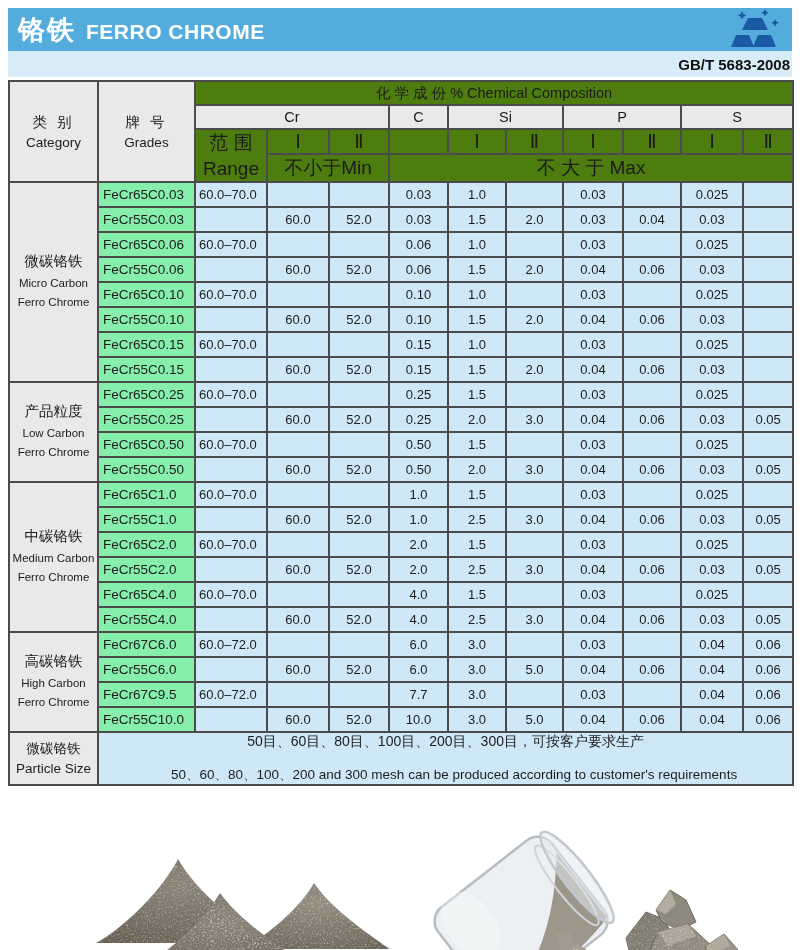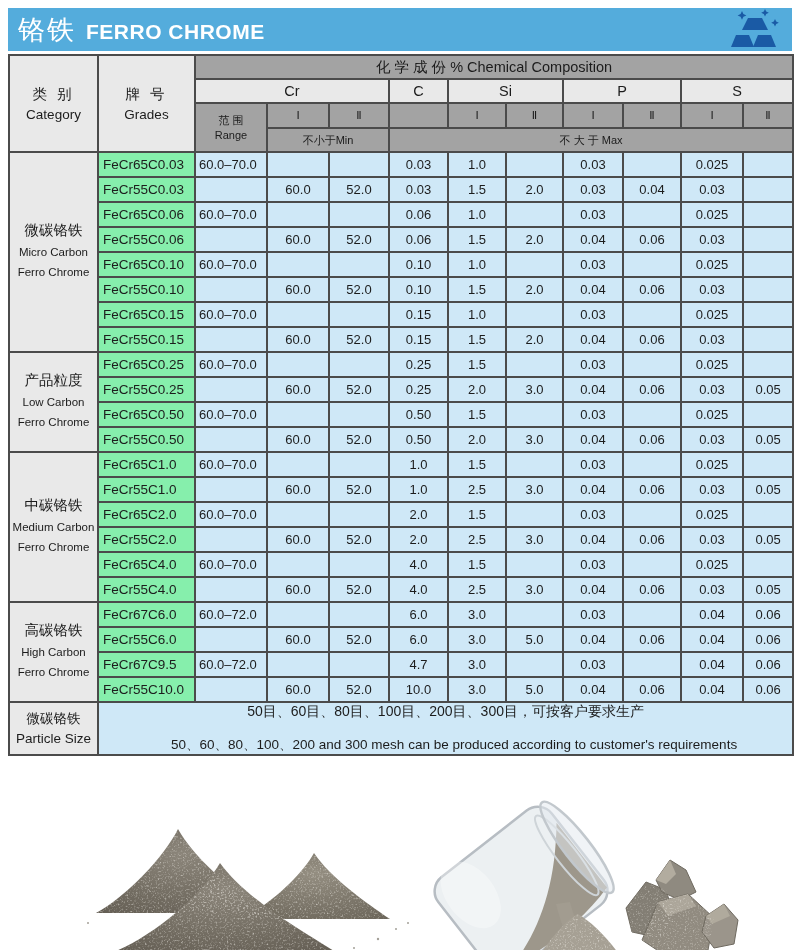--- a/index.html
+++ b/index.html
@@ -1,38 +1,38 @@
 <!DOCTYPE html>
 <html><head>
 <meta charset="utf-8">
 <style>
   html,body{margin:0;padding:0;background:#ffffff;}
   body{width:800px;height:950px;font-family:"Liberation Sans","DejaVu Sans",sans-serif;color:#1c1c1c;}
   .page{width:784px;margin:0 auto;padding-top:8px;}
 
   
   .topbar{height:43px;background:#54acdc;display:flex;align-items:center;position:relative;}
-  .t-zh{color:#fff;font-weight:normal;font-size:27px;margin-left:10px;letter-spacing:2px;}
+  .t-zh{color:#fff;font-weight:bold;font-size:27px;margin-left:10px;letter-spacing:2px;}
   .t-en{color:#fff;font-weight:bold;font-size:21px;margin-left:10px;padding-top:4px;letter-spacing:0.5px;}
   .logo{position:absolute;right:6px;top:1px;}
 
   
   .stdbar{height:26px;background:#d8ecf8;display:flex;align-items:center;justify-content:flex-end;}
   .stdbar span{font-weight:bold;font-size:15px;color:#101010;padding-right:2px;}
 
   
   table{border-collapse:collapse;table-layout:fixed;width:786px;margin-top:3px;}
   th,td{border:2px solid #4b4b4b;text-align:center;padding:0;font-weight:normal;overflow:hidden;white-space:nowrap;}
-  thead th{background:#a3a3a3;}
+  thead th{background:#4d7c0f;}
   .cath{background:#e9e9e9 !important;}
   .cath .zh{font-size:14.5px;letter-spacing:3px;}
   .cath .enh{font-size:13.5px;margin-top:3px;}
   .comp{font-size:14.5px;height:22px;}
   .elem{background:#e9e9e9 !important;font-size:14.5px;height:22px;}
-  .blueh{font-size:11px;height:23px;}
+  .blueh{font-size:19px;height:23px;}
   .h4 .blueh{height:22px;}
   .rangeh div{line-height:1.35;}
 
   tbody td{height:23px;font-size:13px;background:#cfe8f7;}
   tbody td.cat{background:#e9e9e9;}
   tbody td.cat .zh{font-size:14.5px;margin-bottom:3px;}
   tbody td.cat .en{font-size:11.5px;line-height:1.7;}
   tbody td.grade{background:#86efac;text-align:left;padding-left:4px;font-size:13.5px;}
   tbody td.range{text-align:left;padding-left:3px;}
   tbody td.p-label{background:#e9e9e9;height:44px;font-size:13.5px;line-height:1.45;}
@@ -57,20 +57,23 @@
         <polygon points="24,9 38,9 44,21 18,21"></polygon>
         <polygon points="12,26 25,26 30,38 7,38"></polygon>
         <polygon points="34,26 47,26 52,38 29,38"></polygon>
         <path d="M18,2 l1.4,3 3,1.4 -3,1.4 -1.4,3 -1.4,-3 -3,-1.4 3,-1.4 Z"></path>
         <path d="M41,0 l1.2,2.6 2.6,1.2 -2.6,1.2 -1.2,2.6 -1.2,-2.6 -2.6,-1.2 2.6,-1.2 Z"></path>
         <path d="M51,10 l1.2,2.6 2.6,1.2 -2.6,1.2 -1.2,2.6 -1.2,-2.6 -2.6,-1.2 2.6,-1.2 Z"></path>
       </g>
     </svg>
   </div>
 
+  <div class="stdbar">
+    <span>GB/T 5683-2008</span>
+  </div>
 
   <table>
     <colgroup>
       <col style="width:89px">
         <col style="width:97px">
         <col style="width:72px">
       <col style="width:62px">
         <col style="width:60px">
         <col style="width:59px">
       <col style="width:58px">
@@ -398,21 +401,21 @@
           <td>0.04</td>
           <td>0.06</td>
           <td>0.04</td>
           <td>0.06</td>
         </tr>
         <tr>
           <td class="grade">FeCr67C9.5</td>
           <td class="range">60.0–72.0</td>
           <td></td>
           <td></td>
-          <td>4.7</td>
+          <td>7.7</td>
           <td>3.0</td>
           <td></td>
           <td>0.03</td>
           <td></td>
           <td>0.04</td>
           <td>0.06</td>
         </tr>
         <tr>
           <td class="grade">FeCr55C10.0</td>
           <td class="range"></td>

